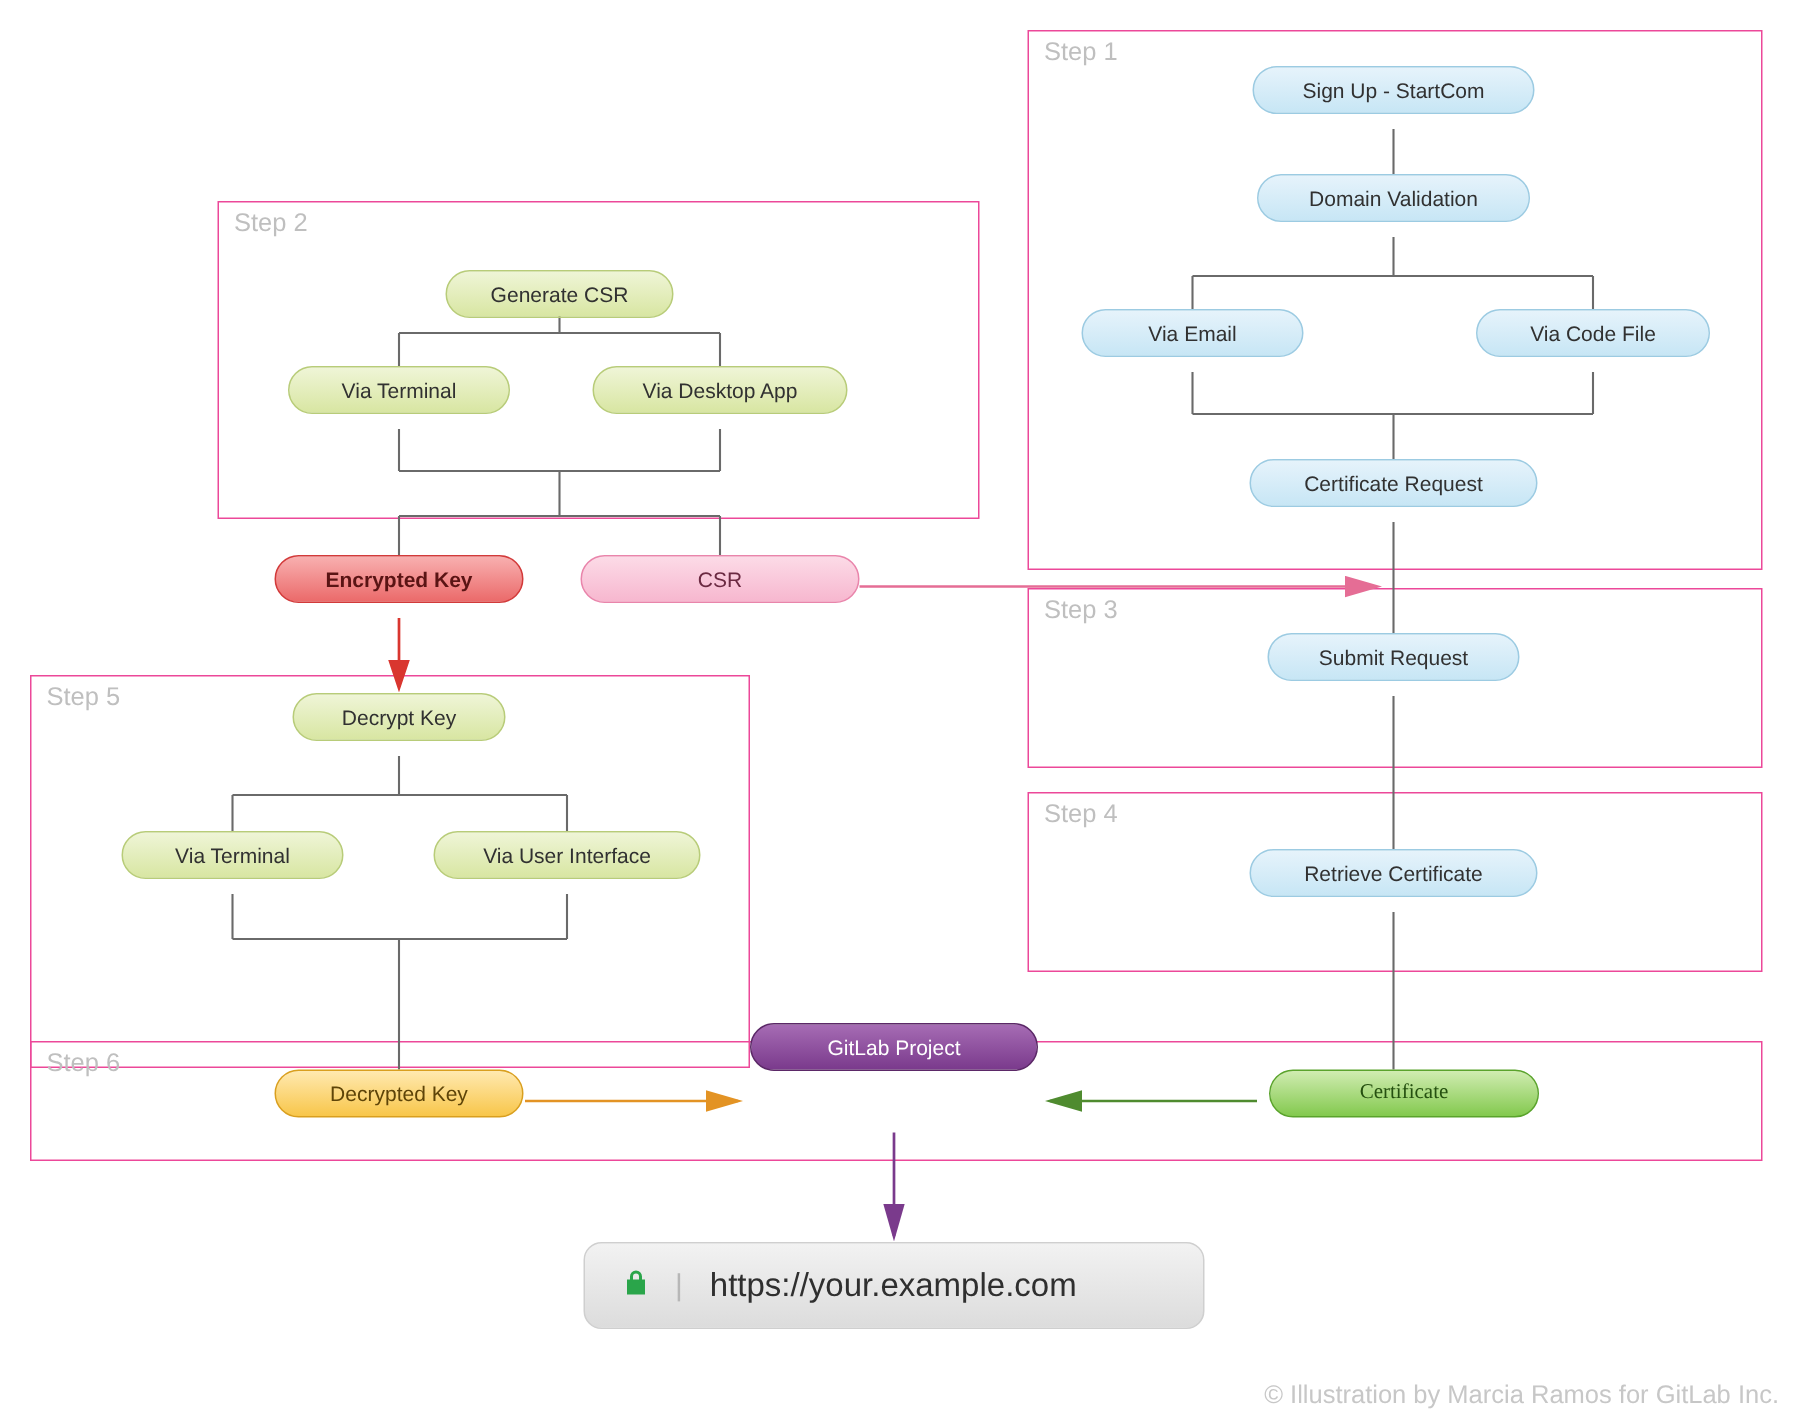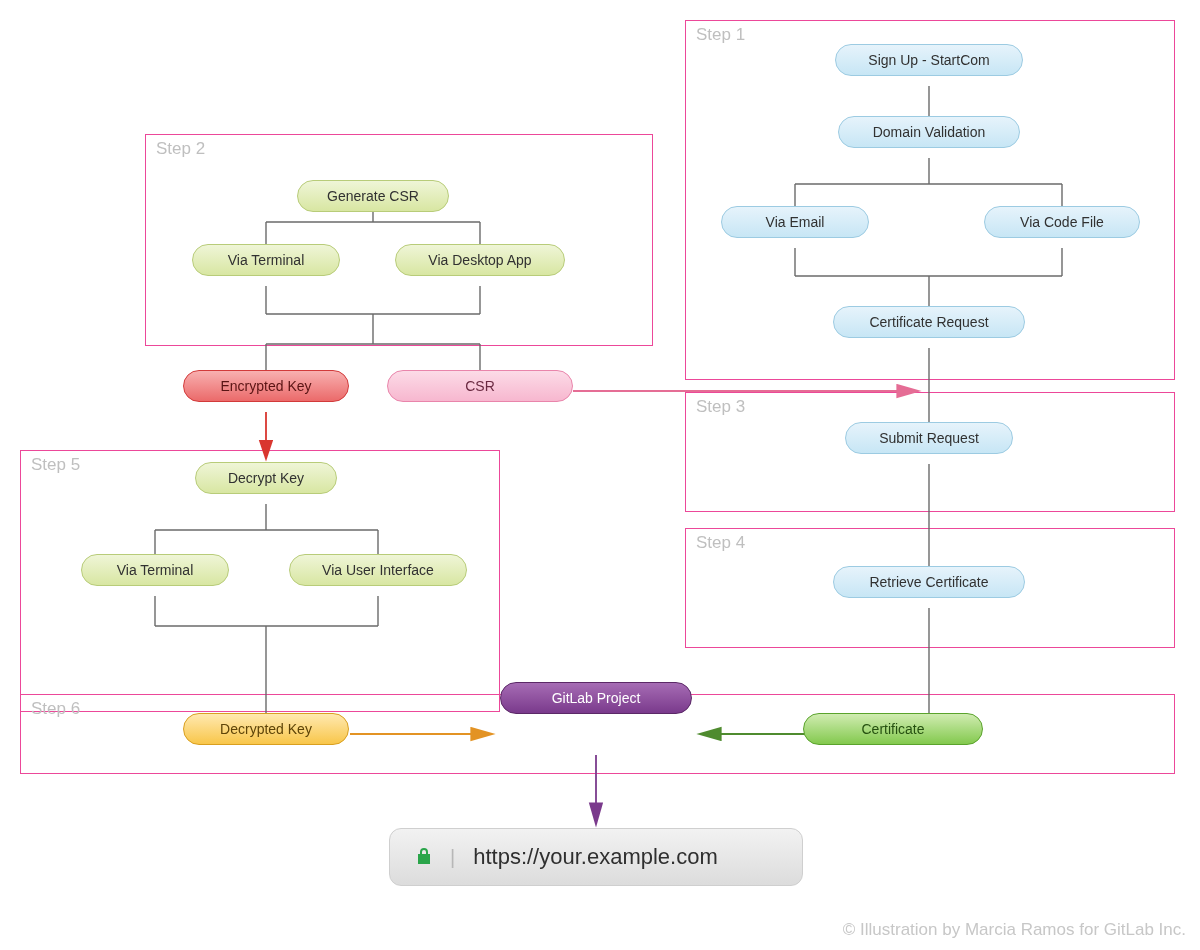--- a/index.html
+++ b/index.html
@@ -212,30 +212,30 @@
   <div class="node blue" style="left:984px; top:206px; width:156px;">Via Code File</div>
   <div class="node blue" style="left:833px; top:306px; width:192px;">Certificate Request</div>
 
   <div class="node blue" style="left:845px; top:422px; width:168px;">Submit Request</div>
   <div class="node blue" style="left:833px; top:566px; width:192px;">Retrieve Certificate</div>
 
   <div class="node green" style="left:297px; top:156px; width:152px;margin-top:24px;">Generate CSR</div>
   <div class="node green" style="left:192px; top:244px; width:148px;">Via Terminal</div>
   <div class="node green" style="left:395px; top:244px; width:170px;">Via Desktop App</div>
 
-  <div class="node red-strong" style="left:183px; top:370px; width:166px;">Encrypted Key</div>
+  <div class="node red-strong" style="left:183px; top:370px; width:166px;font-weight:bold;">Encrypted Key</div>
   <div class="node pink" style="left:387px; top:370px; width:186px;">CSR</div>
 
   <div class="node green" style="left:195px; top:462px; width:142px;">Decrypt Key</div>
   <div class="node green" style="left:81px;  top:554px; width:148px;">Via Terminal</div>
   <div class="node green" style="left:289px; top:554px; width:178px;">Via User Interface</div>
 
   <div class="node amber" style="left:183px; top:713px; width:166px;">Decrypted Key</div>
   <div class="node purple" style="left:500px; top:682px; width:192px;">GitLab Project</div>
-  <div class="node bright-green" style="left:803px; top:713px; width:180px;">Certificate</div>
+  <div class="node bright-green" style="left:846px; top:713px; width:180px;font-family:Liberation Serif, serif;">Certificate</div>
 
   <div class="url-pill" style="left:389px; top:828px; width:414px;">
     <span class="lock">
       <svg width="16" height="18" viewBox="0 0 16 18">
           <path fill="#2aa54a" d="M12 7V5a4 4 0 0 0-8 0v2H2v10h12V7h-2zM6 5a2 2 0 1 1 4 0v2H6V5z"></path>
         </svg>
     </span>
     <span class="sep">|</span>
     <span>https://your.example.com</span>
   </div>

